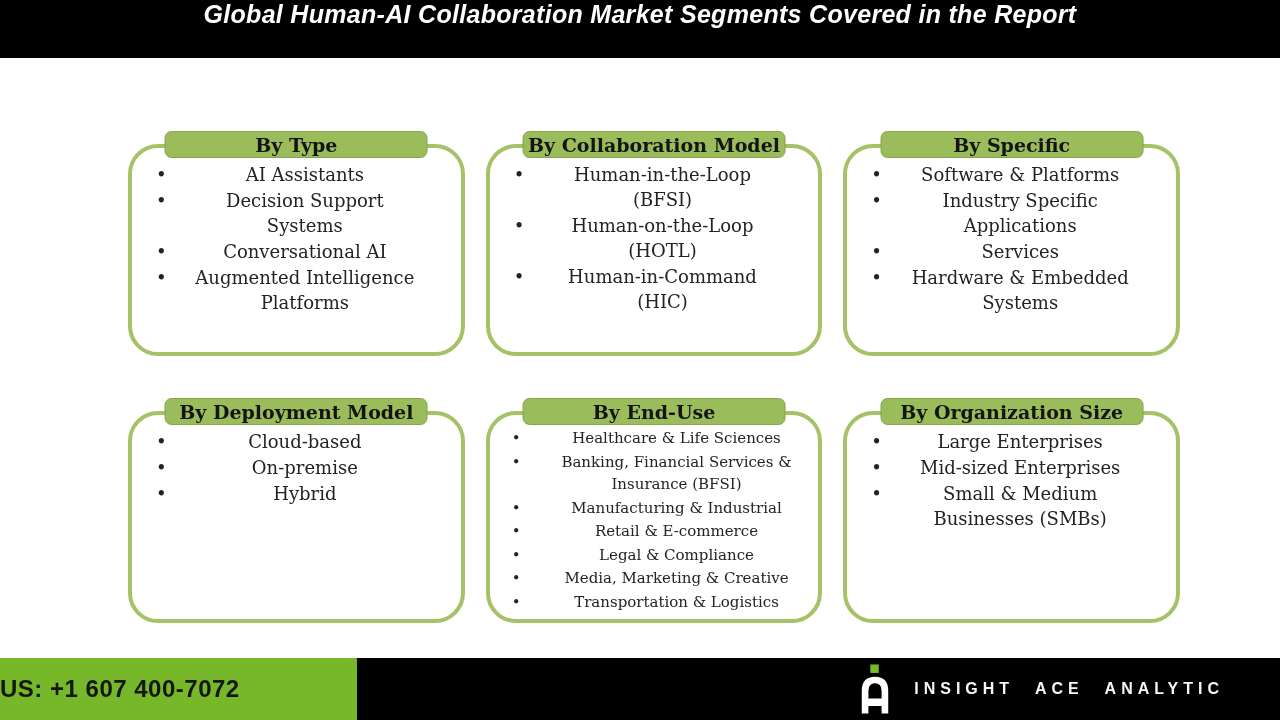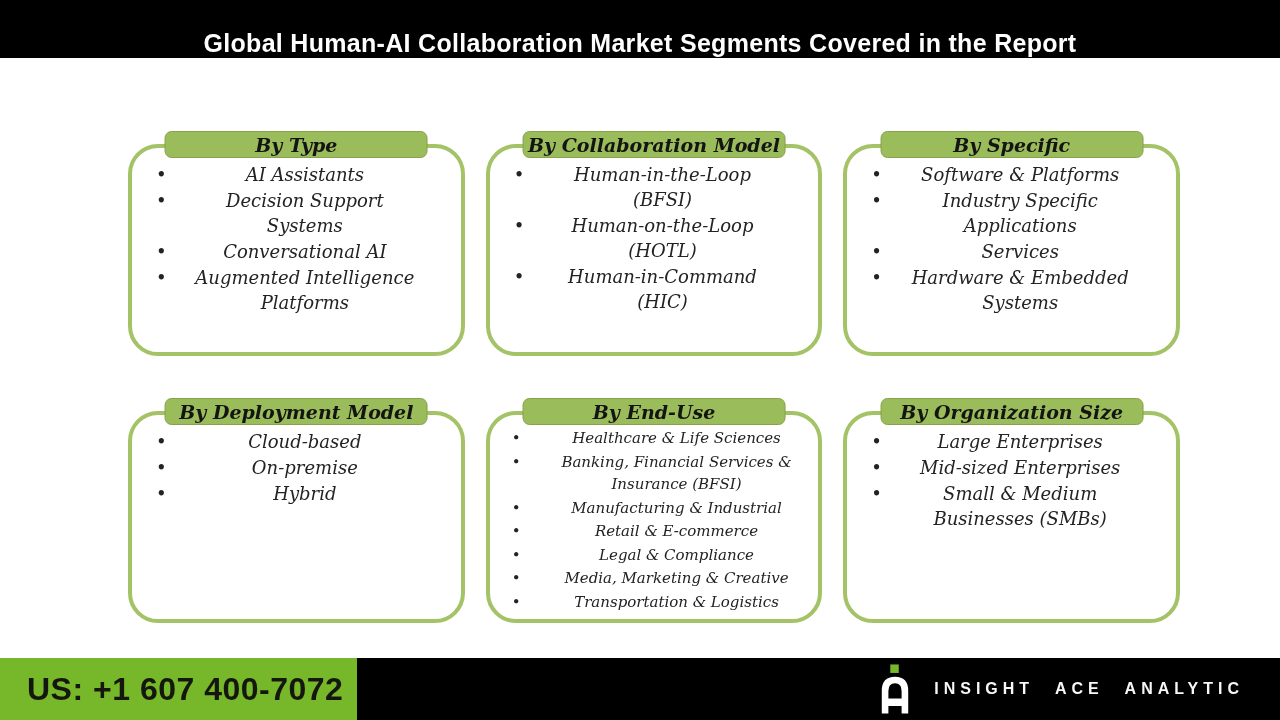--- a/index.html
+++ b/index.html
@@ -5,21 +5,21 @@
   html, body {
     margin: 0; padding: 0;
     width: 1280px; height: 720px;
     background: #ffffff;
     overflow: hidden;
     font-family: "DejaVu Serif", serif;
   }
   .titlebar {
     height: 58px;
     background: var(--bar-black, #000);
-    display: flex; align-items: flex-end; justify-content: center;
+    display: flex; align-items: flex-start; justify-content: center; font-style: italic;
   }
   .titlebar h1 {
     margin: 0;
     color: #ffffff;
     font-family: "Liberation Sans", sans-serif;
     font-size: 25px;
     font-weight: bold;
     letter-spacing: 0.3px;
   }
   main {
@@ -29,21 +29,20 @@
     column-gap: 21px;
     row-gap: 55px;
   }
   .seg-box {
     position: relative;
     height: 212px;
     box-sizing: border-box;
     border: 4px solid var(--border-green, #a4c266);
     border-radius: 30px;
     background: #ffffff;
-    font-style: italic;
   }
   .seg-header {
     position: absolute;
     top: -17px; left: 50%;
     transform: translateX(-50%);
     width: 80%; height: 27px;
     box-sizing: border-box;
     background: var(--header-green, #9bbc5a);
     border: 1px solid #86a24b;
     border-radius: 7px;
@@ -80,32 +79,31 @@
     width: 1280px; height: 62px;
     display: flex;
     background: var(--bar-black, #000);
   }
   .phone-block {
     width: 357px;
     background: var(--footer-green, #76b82a);
     display: flex; align-items: center;
   }
   .phone-number {
-    padding-left: 27px;
     font-family: "Liberation Sans", sans-serif;
-    font-size: 32px;
+    font-size: 24px;
     font-weight: bold;
     color: #15170f;
     letter-spacing: 0.5px;
   }
   .brand-block {
     flex: 1;
     display: flex; align-items: center; justify-content: flex-end;
     gap: 22px;
-    padding-right: 36px;
+    padding-right: 56px;
     border-radius: 22px;
   }
   .brand-name {
     font-family: "Liberation Sans", sans-serif;
     font-size: 16px;
     font-weight: bold;
     color: #f7f7f7;
     letter-spacing: 5px;
     word-spacing: 12px;
     white-space: nowrap;

